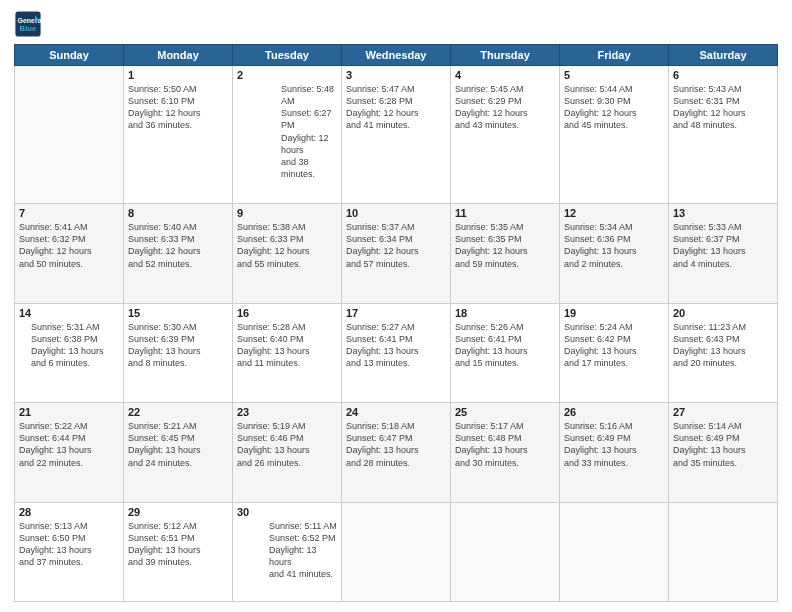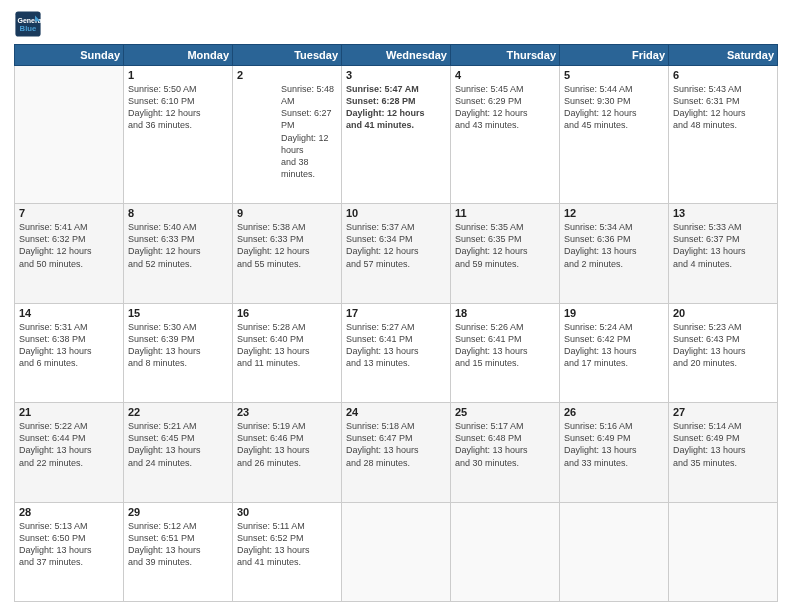--- a/index.html
+++ b/index.html
@@ -57,21 +57,21 @@
       border-collapse: collapse;
       width: 100%;
       table-layout: fixed;
     }
     .calendar th {
       background: #2a6496;
       color: #fff;
       font-size: 11px;
       font-weight: bold;
       padding: 4px 3px;
-      text-align: right;
+      text-align: center;
       border: 1px solid #1a4a76;
     }
     .calendar td {
       border: 1px solid #ccc;
       vertical-align: top;
       padding: 3px 4px;
       font-size: 9.5px;
       color: #333;
       height: 85px;
     }
@@ -141,21 +141,21 @@
           </td>
           <td>
             <span class="day-num">2</span>
             <div class="day-detail" style="white-space: pre-line; margin-left: 44px;">Sunrise: 5:48 AM
 Sunset: 6:27 PM
 Daylight: 12 hours
 and 38 minutes.</div>
           </td>
           <td>
             <span class="day-num">3</span>
-            <div class="day-detail" style="white-space: pre-line; font-weight: bold;">Sunrise: 5:47 AM
+            <div class="day-detail" style="white-space: pre-line;">Sunrise: 5:47 AM
 Sunset: 6:28 PM
 Daylight: 12 hours
 and 41 minutes.</div>
           </td>
           <td>
             <span class="day-num">4</span>
             <div class="day-detail" style="white-space: pre-line;">Sunrise: 5:45 AM
 Sunset: 6:29 PM
 Daylight: 12 hours
 and 43 minutes.</div>
@@ -222,21 +222,21 @@
             <span class="day-num">13</span>
             <div class="day-detail" style="white-space: pre-line;">Sunrise: 5:33 AM
 Sunset: 6:37 PM
 Daylight: 13 hours
 and 4 minutes.</div>
           </td>
         </tr>
         <tr>
           <td>
             <span class="day-num">14</span>
-            <div class="day-detail" style="white-space: pre-line;">Sunrise: 5:31 AM
+            <div class="day-detail" style="white-space: pre-line; margin-left: 12px;">Sunrise: 5:31 AM
 Sunset: 6:38 PM
 Daylight: 13 hours
 and 6 minutes.</div>
           </td>
           <td>
             <span class="day-num">15</span>
             <div class="day-detail" style="white-space: pre-line;">Sunrise: 5:30 AM
 Sunset: 6:39 PM
 Daylight: 13 hours
 and 8 minutes.</div>
@@ -264,21 +264,21 @@
           </td>
           <td>
             <span class="day-num">19</span>
             <div class="day-detail" style="white-space: pre-line;">Sunrise: 5:24 AM
 Sunset: 6:42 PM
 Daylight: 13 hours
 and 17 minutes.</div>
           </td>
           <td>
             <span class="day-num">20</span>
-            <div class="day-detail" style="white-space: pre-line;">Sunrise: 5:23 AM
+            <div class="day-detail" style="white-space: pre-line;">Sunrise: 11:23 AM
 Sunset: 6:43 PM
 Daylight: 13 hours
 and 20 minutes.</div>
           </td>
         </tr>
         <tr class="row-alt">
           <td>
             <span class="day-num">21</span>
             <div class="day-detail" style="white-space: pre-line;">Sunrise: 5:22 AM
 Sunset: 6:44 PM
@@ -338,21 +338,21 @@
           </td>
           <td>
             <span class="day-num">29</span>
             <div class="day-detail" style="white-space: pre-line;">Sunrise: 5:12 AM
 Sunset: 6:51 PM
 Daylight: 13 hours
 and 39 minutes.</div>
           </td>
           <td>
             <span class="day-num">30</span>
-            <div class="day-detail" style="white-space: pre-line;">Sunrise: 5:11 AM
+            <div class="day-detail" style="white-space: pre-line; margin-left: 32px;">Sunrise: 5:11 AM
 Sunset: 6:52 PM
 Daylight: 13 hours
 and 41 minutes.</div>
           </td>
           <td class="empty-cell"></td>
           <td class="empty-cell"></td>
           <td class="empty-cell"></td>
           <td class="empty-cell"></td>
         </tr>
       </tbody>

